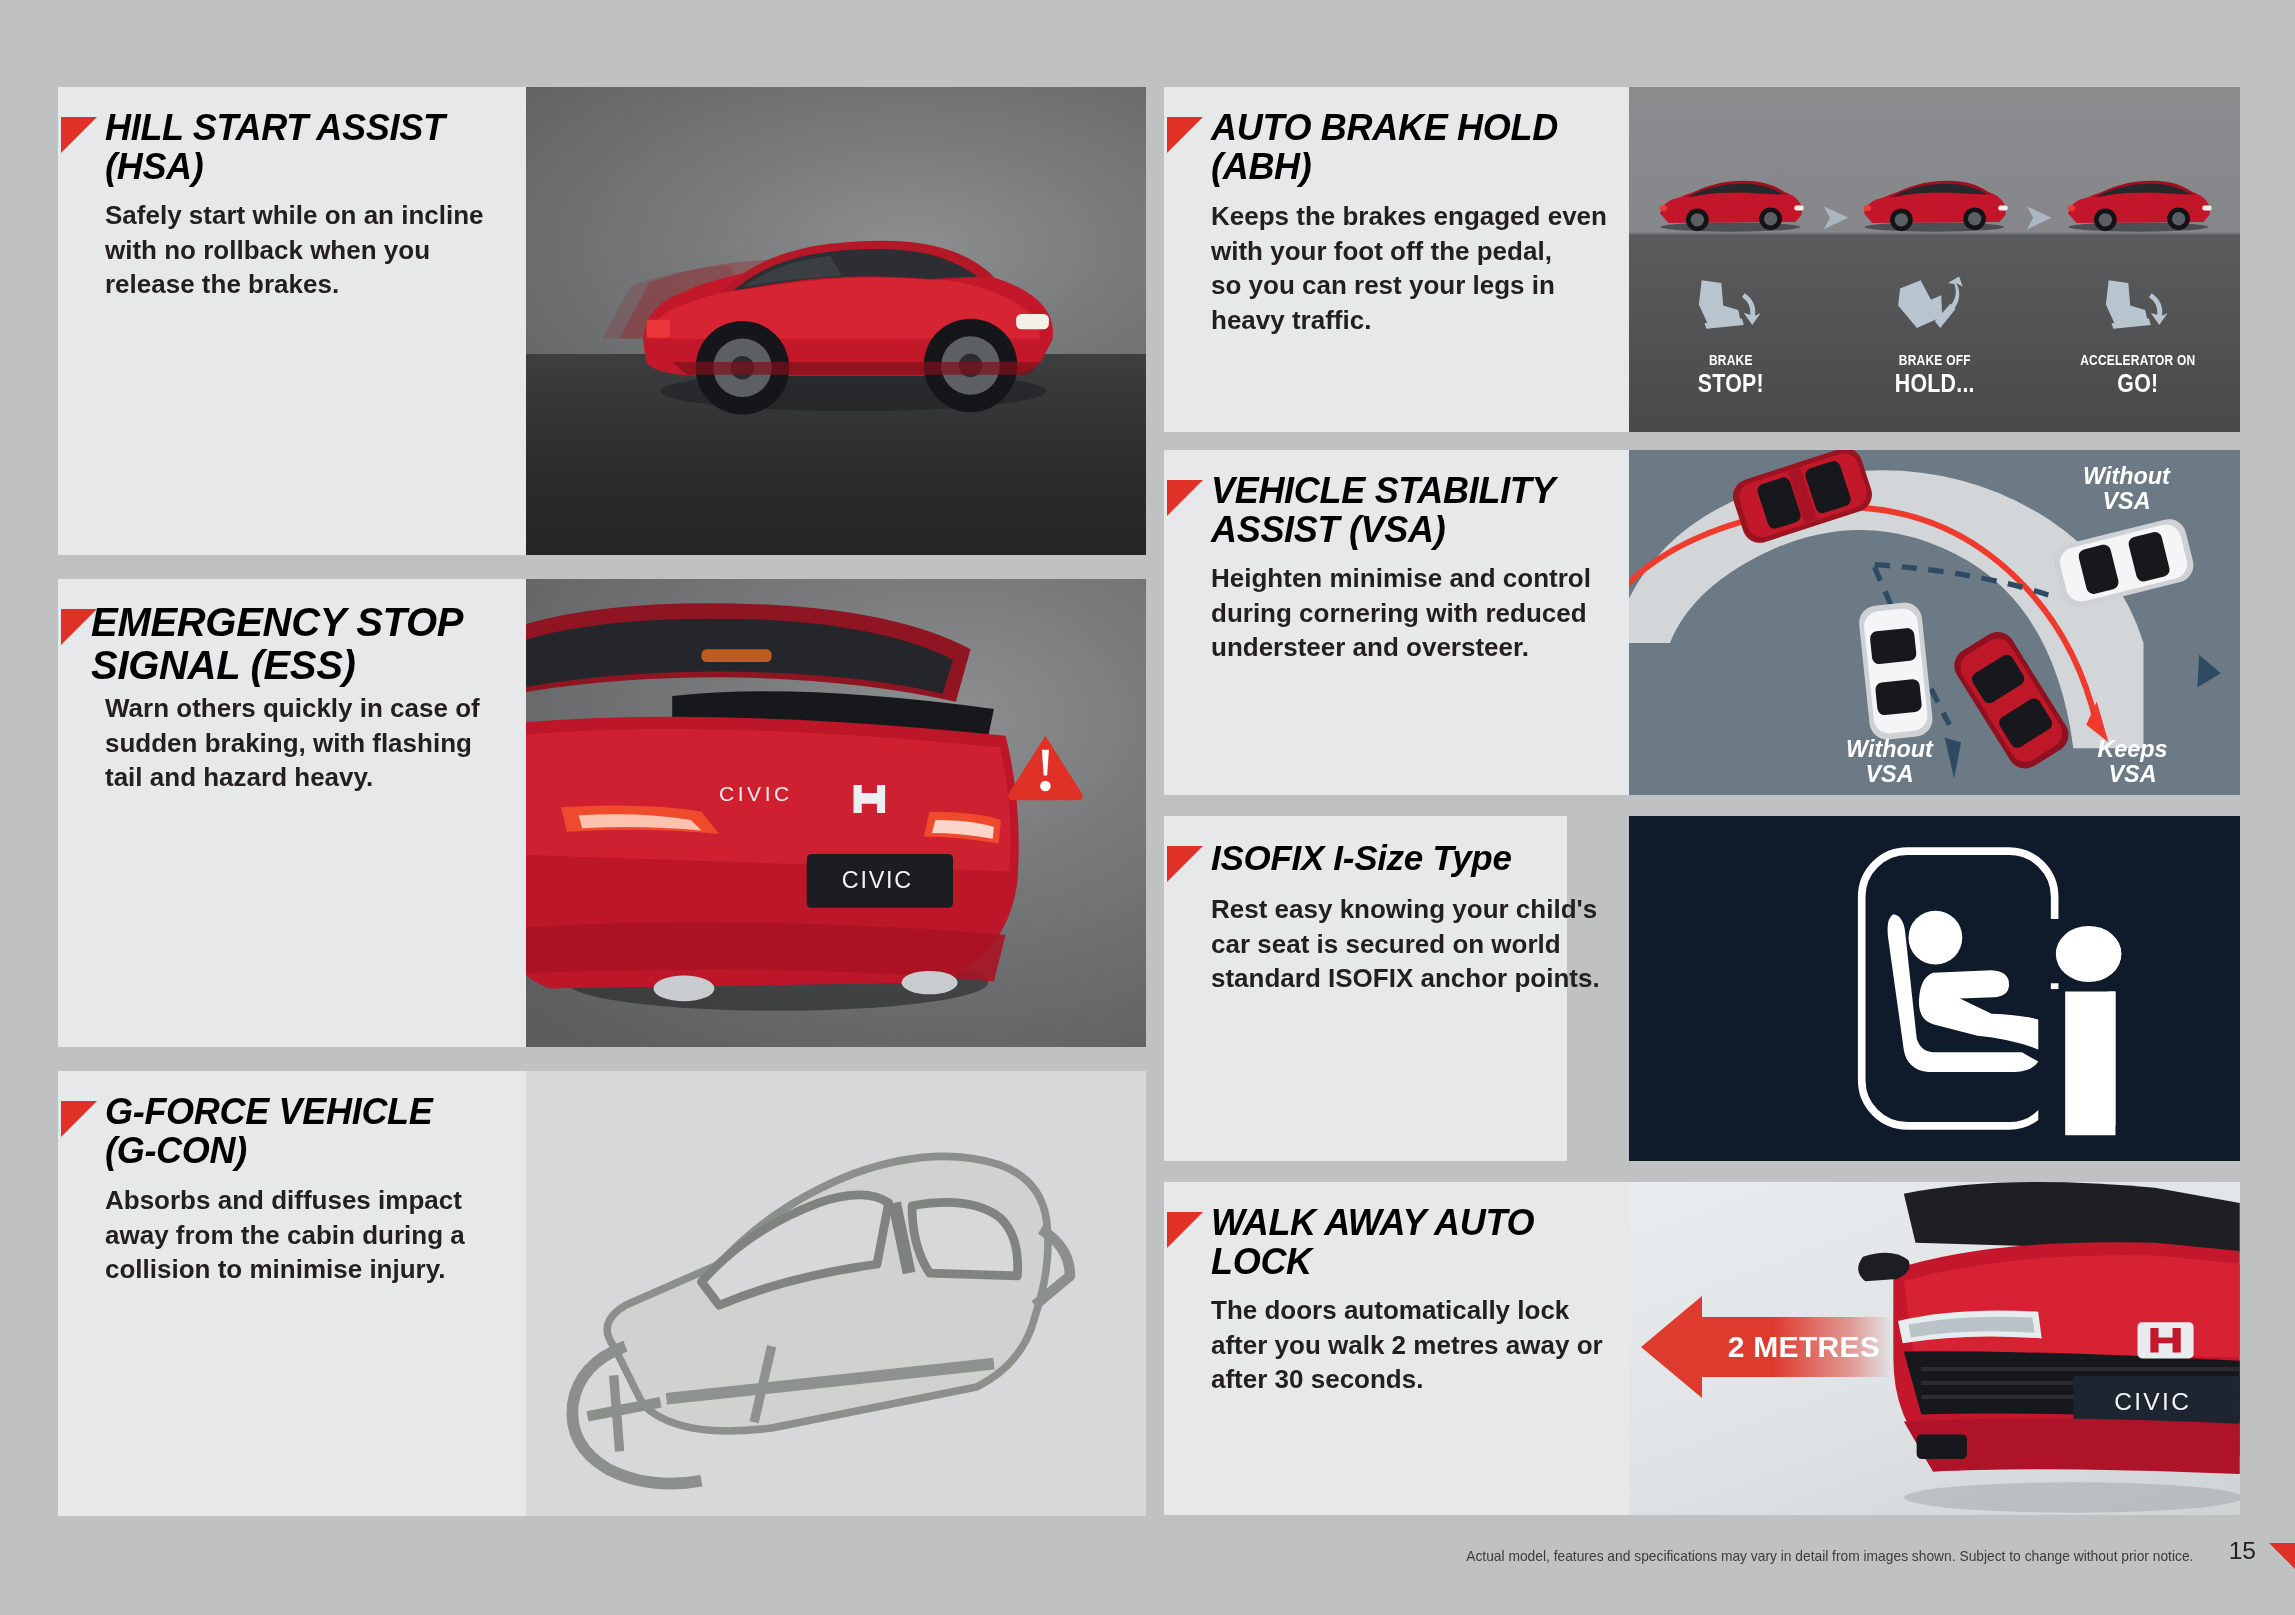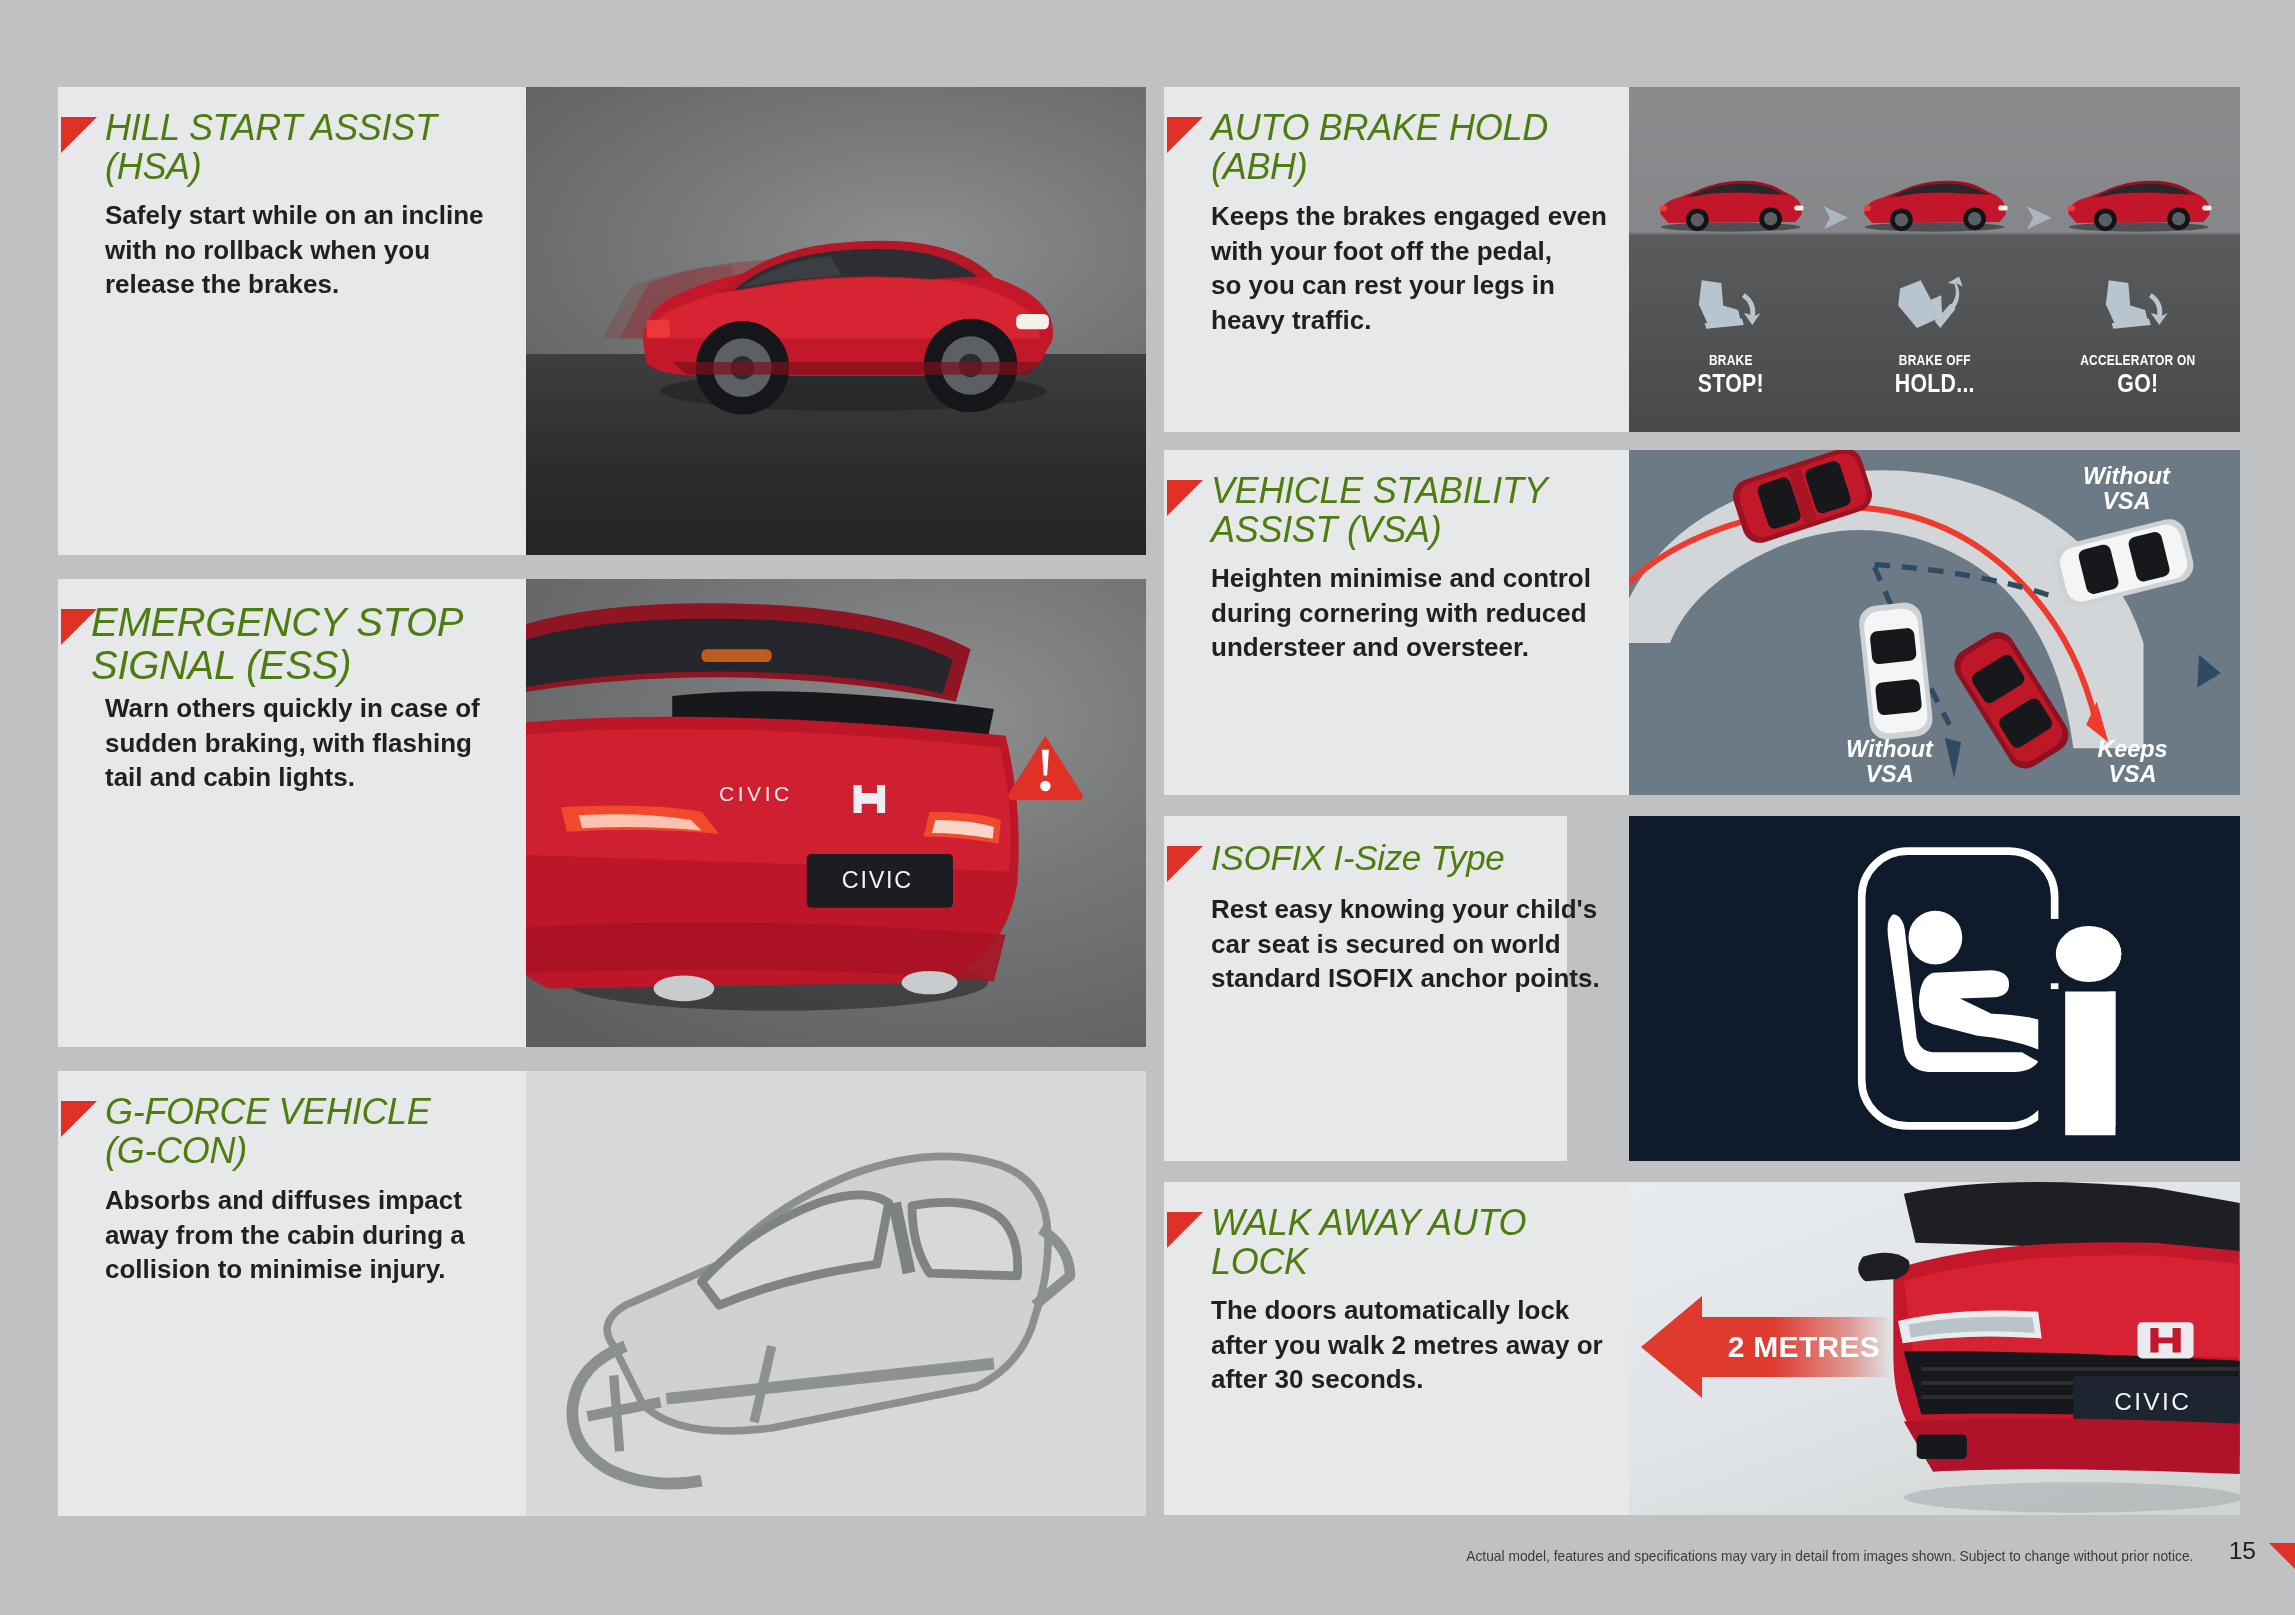--- a/index.html
+++ b/index.html
@@ -17,22 +17,22 @@
     padding:0;
   }
   .marker{
     position:absolute;
     width:0;height:0;
     border-top:36px solid #e03127;
     border-right:36px solid transparent;
   }
   .title{
     font-style:italic;
-    font-weight:normal;
-    color:#4d7c0f;
+    font-weight:bold;
+    color:#000000;
     letter-spacing:-0.3px;
     line-height:1.07;
     white-space:pre-line;
   }
   .body-text{
     color:#231f20;
     line-height:1.33;
     white-space:pre-line;
     font-weight:700;
   }
@@ -217,21 +217,21 @@
     </g>
   </svg>
 </div>
 
 <div class="text-panel" id="p-ess">
   <span class="marker"></span>
   <div class="title">EMERGENCY STOP
 SIGNAL (ESS)</div>
   <div class="body-text">Warn others quickly in case of
 sudden braking, with flashing
-tail and cabin lights.</div>
+tail and hazard heavy.</div>
 </div>
 
 <div class="img-panel" id="img-ess">
   <svg width="620" height="468" viewBox="0 0 1060 800" style="position:absolute;left:0;top:0">
     <g>
       <ellipse cx="430" cy="690" rx="360" ry="48" fill="#17181a" opacity=".5"></ellipse>
 
       <path d="M-40 90 Q120 30 420 44 Q640 56 760 120 L735 210 Q560 170 330 168 Q130 168 -40 200 Z" fill="#8f1523"></path>
       <path d="M-20 110 Q130 58 420 70 Q620 82 730 138 L712 196 Q560 160 330 158 Q140 158 -20 188 Z" fill="#24262b"></path>
       <rect x="300" y="120" width="120" height="22" rx="9" fill="#d9661f" opacity=".85"></rect>

